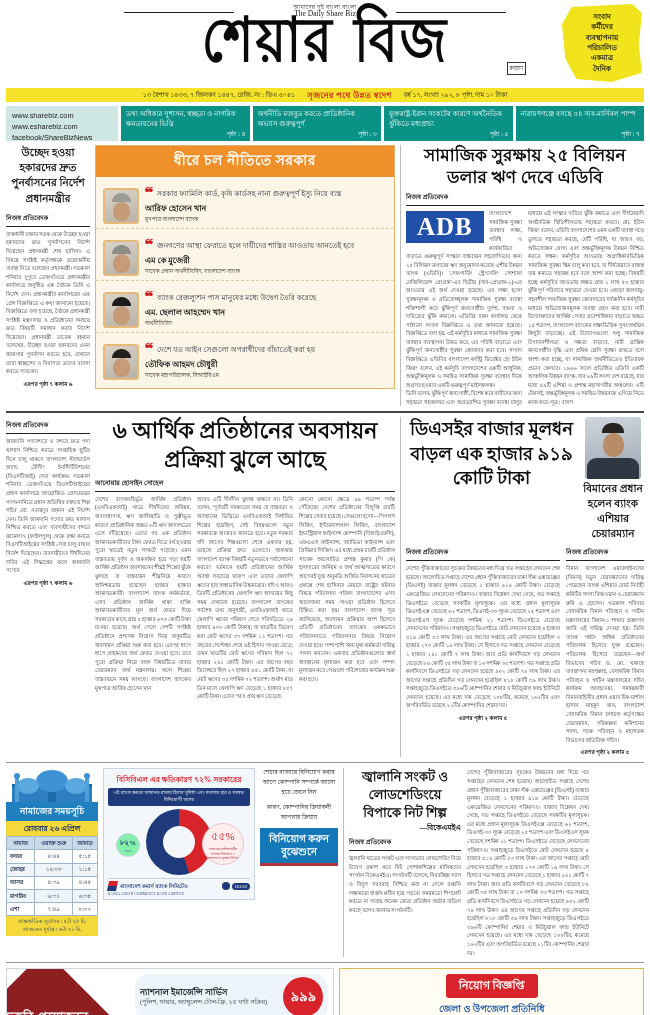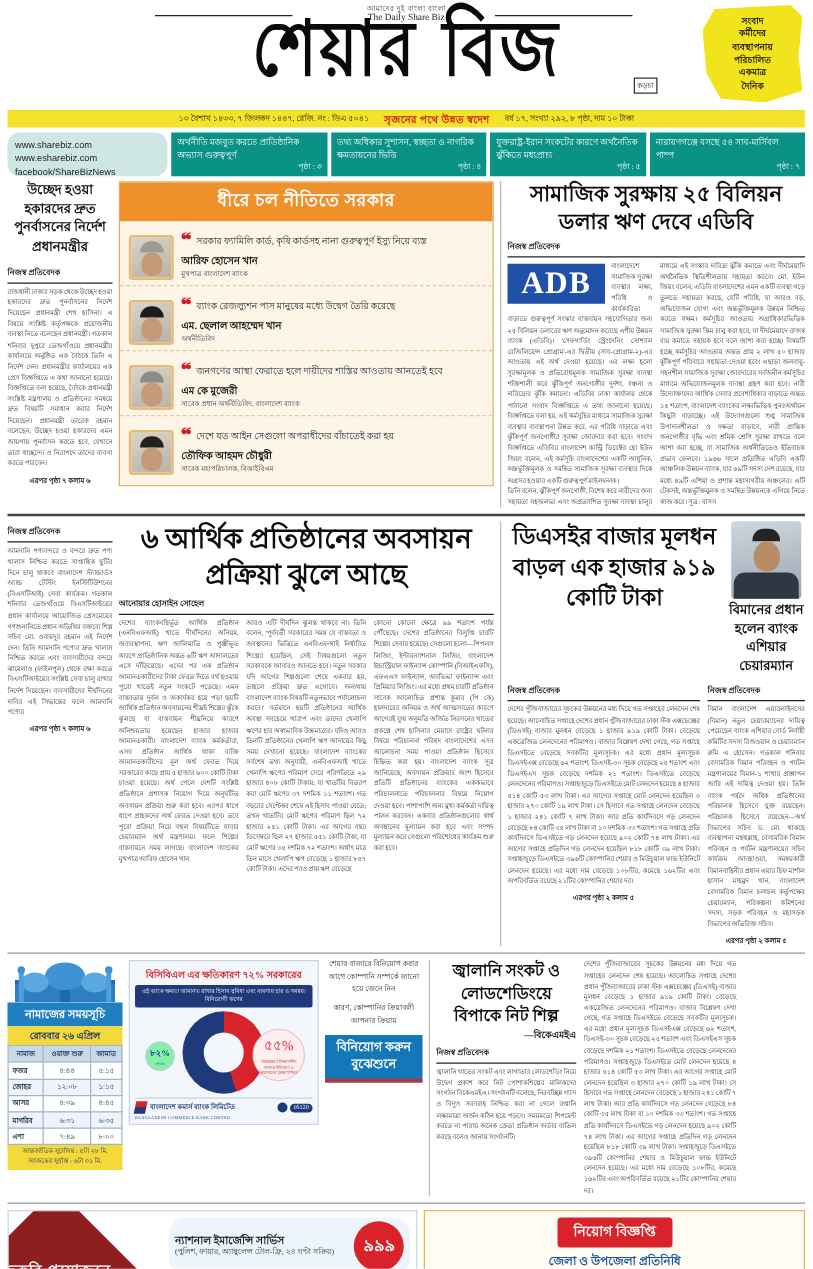--- a/index.html
+++ b/index.html
@@ -42,22 +42,22 @@
   
   .datebar {
     height:14px; background:#f5e32a; display:flex; align-items:center;
     justify-content:center; gap:12px; font-size:6.4px; color:#1b1b1b; margin-top:2px;
   }
   .datebar .slogan { color:#cc1a1a; font-size:8px; font-weight:700; letter-spacing:.4px; }
 
   
   .navstrip { display:flex; gap:3px; margin-top:4px; height:35px; }
   .nav-web {
-    width:128px; background:#cfe7e4; color:#124; padding:4px 6px;
-    font-family:"Liberation Sans", sans-serif; font-size:7.4px; line-height:1.5; color:#1c1c1c;border-radius:10px;
+    width:112px; background:#cfe7e4; color:#124; padding:4px 6px;
+    font-family:"Liberation Sans", sans-serif; font-size:7.4px; line-height:1.5; color:#1c1c1c;
   }
   .nav-cell {
     flex:1; background:#0b9287; color:#fff; padding:3px 5px 2px 5px; position:relative;
     font-size:7px; line-height:1.45;
   }
   .nav-cell .pg { position:absolute; right:4px; bottom:2px; font-size:6.2px; }
 
   
   .cols { display:flex; gap:5px; margin-top:4px; }
   .col-left  { width: 392px; }
@@ -249,26 +249,26 @@
     <span>বর্ষ ১৭, সংখ্যা ২৯২, ৮ পৃষ্ঠা, দাম ১০ টাকা</span>
   </div>
 
   <div class="navstrip">
     <div class="nav-web">
       <div>www.sharebiz.com</div>
       <div>www.esharebiz.com</div>
       <div>facebook/ShareBizNews</div>
     </div>
     <div class="nav-cell">
+      <span>তথ্য অধিকার সুশাসন, স্বচ্ছতা ও নাগরিক ক্ষমতায়নের ভিত্তি</span>
+      <span class="pg">পৃষ্ঠা : ৪</span>
+    </div>
+    <div class="nav-cell">
       <span>অর্থনীতি মজবুত করতে প্রাতিষ্ঠানিক অভ্যাস গুরুত্বপূর্ণ</span>
       <span class="pg">পৃষ্ঠা : ৩</span>
-    </div>
-    <div class="nav-cell">
-      <span>তথ্য অধিকার সুশাসন, স্বচ্ছতা ও নাগরিক ক্ষমতায়নের ভিত্তি</span>
-      <span class="pg">পৃষ্ঠা : ৪</span>
     </div>
     <div class="nav-cell">
       <span>যুক্তরাষ্ট্র-ইরান সংকটের কারণে অর্থনৈতিক ঝুঁকিতে মধ্যপ্রাচ্য</span>
       <span class="pg">পৃষ্ঠা : ৫</span>
     </div>
     <div class="nav-cell">
       <span>নারায়ণগঞ্জে বসছে ৫৪ সাব-মার্সিবল পাম্প</span>
       <span class="pg">পৃষ্ঠা : ৭</span>
     </div>
   </div>
@@ -301,46 +301,46 @@
               <span class="q-mark">❝</span>
               <span class="q-line">সরকার ফ্যামিলি কার্ড, কৃষি কার্ডসহ নানা গুরুত্বপূর্ণ ইস্যু নিয়ে ব্যস্ত</span>
               <div class="q-name">আরিফ হোসেন খান</div>
               <div class="q-role">মুখপাত্র বাংলাদেশ ব্যাংক</div>
             </div>
           </div>
 
           <div class="q-item">
             <div class="q-photo">
               <div class="face" style="top:3px">
+                <div class="hair" style="background:#8d8d88"></div>
+                <div class="head"></div>
+                <div class="body" style="background:#7d5f3e"></div>
+              </div>
+            </div>
+            <div class="q-text">
+              <span class="q-mark">❝</span>
+              <span class="q-line">জনগণের আস্থা ফেরাতে হলে দায়ীদের শাস্তির আওতায় আনতেই হবে</span>
+              <div class="q-name">এম কে মুজেরী</div>
+              <div class="q-role">সাবেক প্রধান অর্থনীতিবিদ, বাংলাদেশ ব্যাংক</div>
+            </div>
+          </div>
+
+          <div class="q-item">
+            <div class="q-photo">
+              <div class="face" style="top:3px">
                 <div class="hair" style="background:#1c1c1c"></div>
                 <div class="head"></div>
                 <div class="body" style="background:#2b3a4a"></div>
               </div>
             </div>
             <div class="q-text">
               <span class="q-mark">❝</span>
               <span class="q-line">ব্যাংক রেজল্যুশন পাস মানুষের মধ্যে উদ্বেগ তৈরি করেছে</span>
               <div class="q-name">এম. ছেলাল আহম্মেদ খান</div>
               <div class="q-role">অর্থনীতিবিদ</div>
-            </div>
-          </div>
-
-          <div class="q-item">
-            <div class="q-photo">
-              <div class="face" style="top:3px">
-                <div class="hair" style="background:#8d8d88"></div>
-                <div class="head"></div>
-                <div class="body" style="background:#7d5f3e"></div>
-              </div>
-            </div>
-            <div class="q-text">
-              <span class="q-mark">❝</span>
-              <span class="q-line">জনগণের আস্থা ফেরাতে হলে দায়ীদের শাস্তির আওতায় আনতেই হবে</span>
-              <div class="q-name">এম কে মুজেরী</div>
-              <div class="q-role">সাবেক প্রধান অর্থনীতিবিদ, বাংলাদেশ ব্যাংক</div>
             </div>
           </div>
 
           <div class="q-item">
             <div class="q-photo">
               <div class="face" style="top:3px">
                 <div class="hair" style="background:#23201e"></div>
                 <div class="head"></div>
                 <div class="body" style="background:#3d3a36"></div>
               </div>

